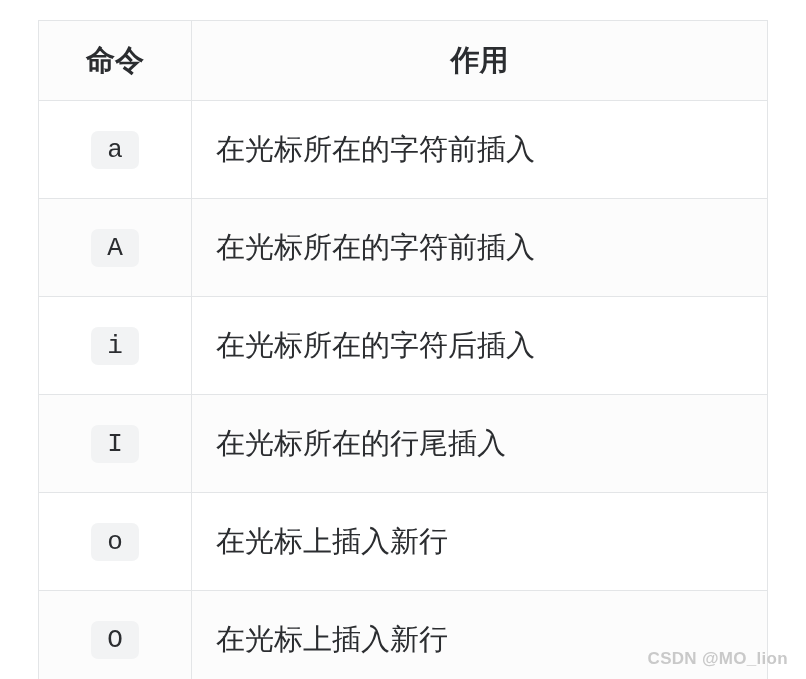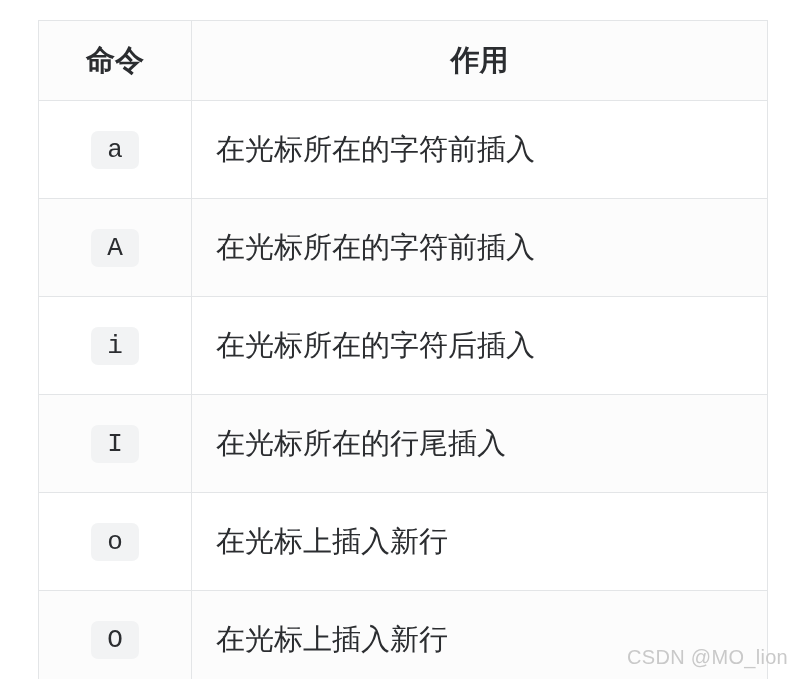--- a/index.html
+++ b/index.html
@@ -43,24 +43,25 @@
       border-radius: 7px;
       padding: 4px 16px;
       font-family: "SFMono-Regular", Menlo, Consolas, "Liberation Mono", monospace;
       font-size: 26px;
       color: #2b2d30;
     }
     .watermark {
       position: absolute;
       right: 18px;
       bottom: 10px;
-      font-size: 20px;
+      font-size: 17px;
       color: #c9c9c9;
       font-family: Arial, sans-serif;
       letter-spacing: 0.3px;
+      font-weight: bold;
     }
   </style>
 </head>
 <body>
 
 <table>
   <colgroup>
       <col class="c1">
       <col class="c2">
     </colgroup>

